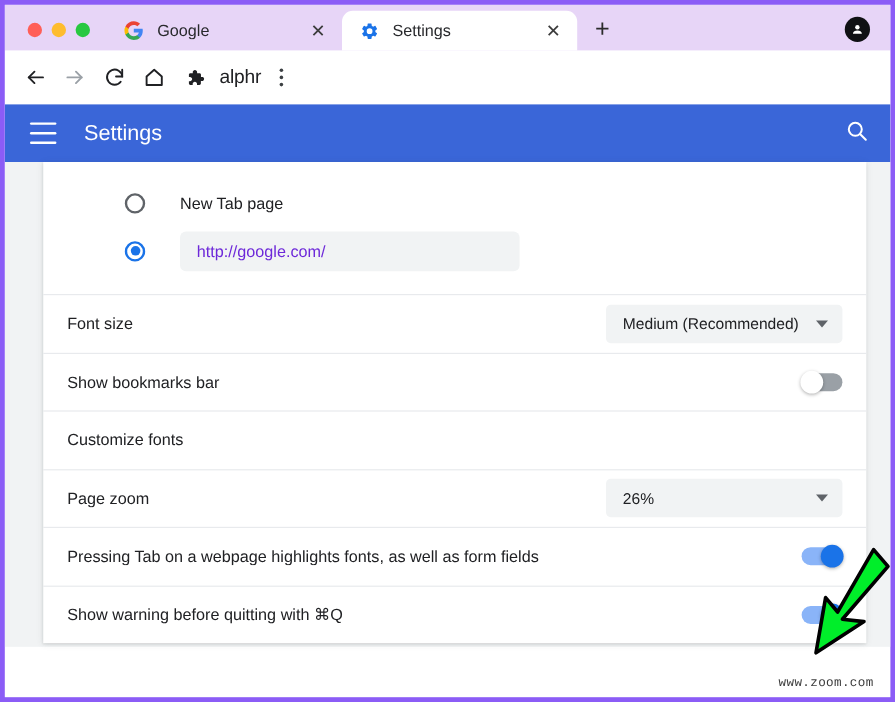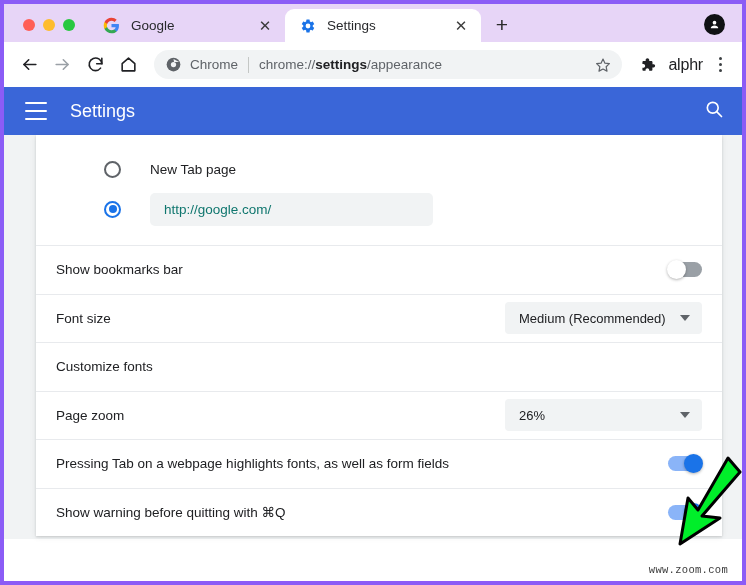--- a/index.html
+++ b/index.html
@@ -230,21 +230,21 @@
   }
   .url-field {
     margin-left: 29px;
     background: #f1f3f4;
     border-radius: 5px;
     height: 33px;
     width: 283px;
     display: flex; align-items: center;
     padding: 0 14px;
     font-size: 13.5px;
-    color: #0f766e;
+    color: #6d28d9;
   }
 
   
   .toggle {
     width: 34px; height: 15px;
     border-radius: 8px;
     position: relative;
     flex: 0 0 auto;
   }
   .toggle .knob {
@@ -368,37 +368,20 @@
         <path d="M20 11a8 8 0 1 0-1.6 5.6"></path>
           <polyline points="20,4 20,11 13.5,11"></polyline>
       </svg>
     </div>
     <div class="tb-btn">
       <svg width="19" height="19" viewBox="0 0 24 24" fill="none" stroke="#202124" stroke-width="2" stroke-linejoin="round">
         <path d="M4 11 L12 4 L20 11 L20 20 L4 20 Z"></path>
       </svg>
     </div>
 
-    <div class="omnibox">
-      <span class="chrome-mark">
-        <svg width="15" height="15" viewBox="0 0 24 24">
-          <circle cx="12" cy="12" r="11" fill="#5f6368"></circle>
-          <circle cx="12" cy="12" r="4.2" fill="#f1f3f4"></circle>
-          <path d="M12 3.2 L21 8 L12.8 8 Z" fill="#f1f3f4"></path>
-        </svg>
-      </span>
-      <span class="omni-scheme">Chrome</span>
-      <span class="omni-div"></span>
-      <span class="omni-url"><span>chrome://</span><b>settings</b><span>/appearance</span></span>
-      <span class="omni-star">
-        <svg width="16" height="16" viewBox="0 0 24 24" fill="none" stroke="#5f6368" stroke-width="1.8" stroke-linejoin="round">
-          <polygon points="12,3 14.9,9.2 21.6,10 16.7,14.6 18,21.2 12,18 6,21.2 7.3,14.6 2.4,10 9.1,9.2"></polygon>
-        </svg>
-      </span>
-    </div>
 
     <div class="tb-btn">
       <svg width="18" height="18" viewBox="0 0 24 24" fill="#202124">
         <path d="M20.5 11h-1.2V8.2c0-.9-.7-1.6-1.6-1.6H15V5.4c0-1.3-1.1-2.4-2.4-2.4S10.2 4.1 10.2 5.4v1.2H7.5c-.9 0-1.6.7-1.6 1.6v2.6h1.2c1.3 0 2.4 1.1 2.4 2.4s-1.1 2.4-2.4 2.4H5.9v2.6c0 .9.7 1.6 1.6 1.6h2.6v-1.2c0-1.3 1.1-2.4 2.4-2.4s2.4 1.1 2.4 2.4v1.2h2.7c.9 0 1.6-.7 1.6-1.6v-2.8h1.2c1.3 0 2.4-1.1 2.4-2.4S21.8 11 20.5 11z"></path>
       </svg>
     </div>
 
     <div class="ext-label">alphr</div>
 
     <div class="kebab">
@@ -435,35 +418,35 @@
           <span class="radio-text">New Tab page</span>
         </div>
 
         <div class="radio-row">
           <span class="radio checked"></span>
           <span class="url-field">http://google.com/</span>
         </div>
       </div>
 
       <div class="row">
-        <span class="row-label">Show bookmarks bar</span>
-        <span class="toggle off">
-          <span class="knob"></span>
-        </span>
-      </div>
-
-      <div class="row">
         <span class="row-label">Font size</span>
         <span class="select">
           <span class="select-value">Medium (Recommended)</span>
           <span class="caret"></span>
         </span>
       </div>
 
       <div class="row">
+        <span class="row-label">Show bookmarks bar</span>
+        <span class="toggle off">
+          <span class="knob"></span>
+        </span>
+      </div>
+
+      <div class="row">
         <span class="row-label">Customize fonts</span>
       </div>
 
       <div class="row">
         <span class="row-label">Page zoom</span>
         <span class="select">
           <span class="select-value">26%</span>
           <span class="caret"></span>
         </span>
       </div>

